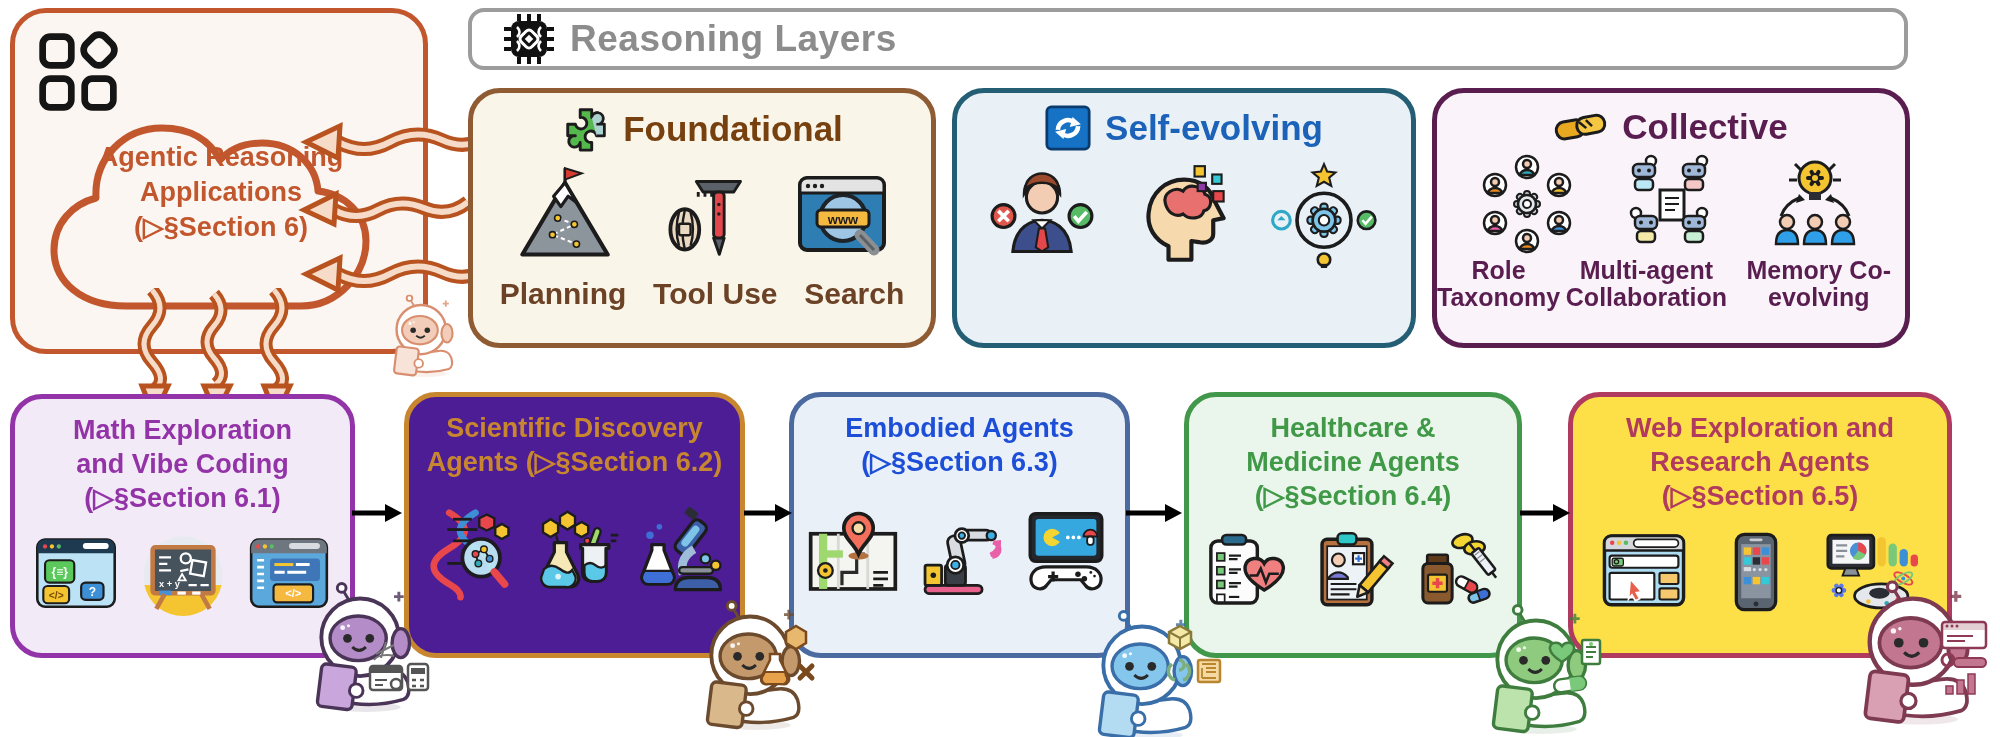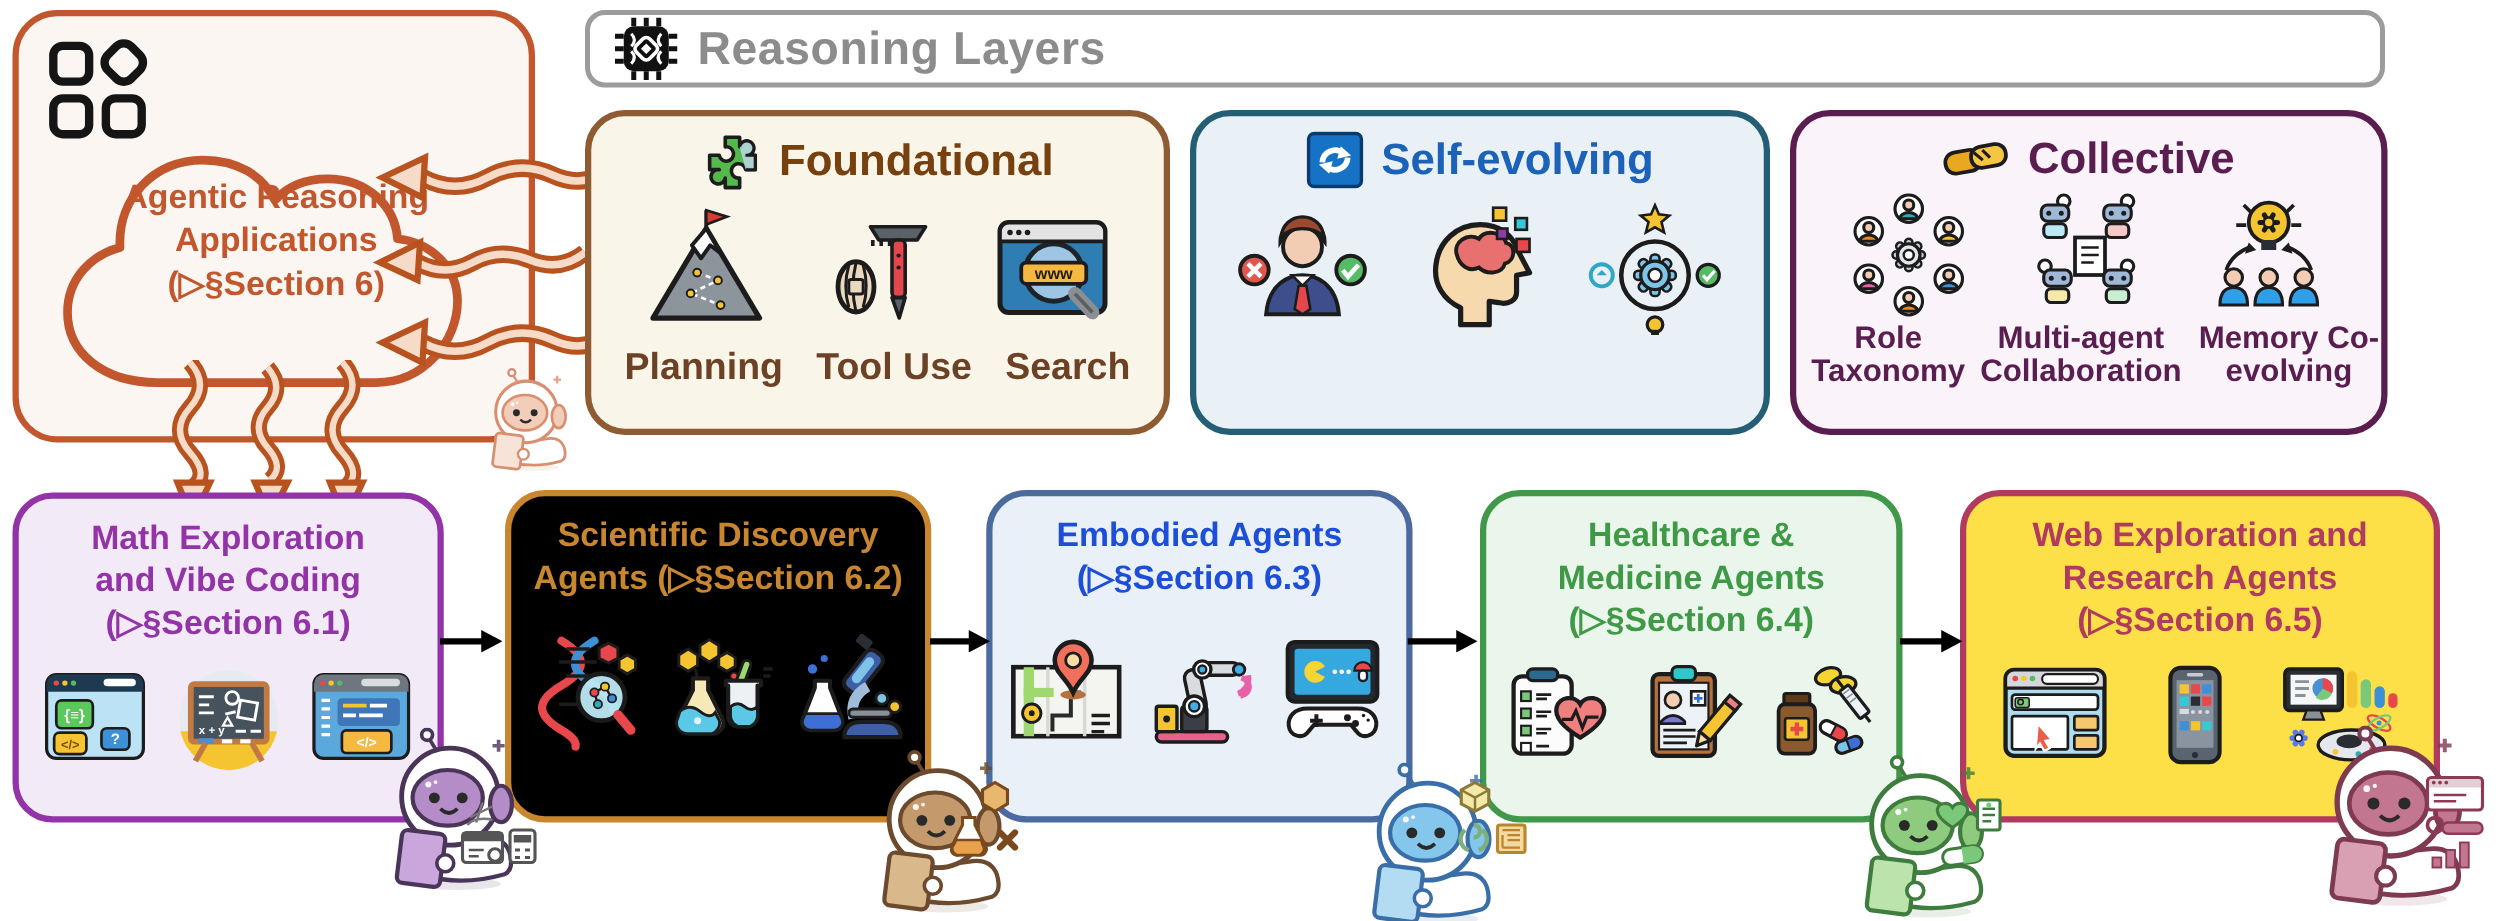--- a/index.html
+++ b/index.html
@@ -12,40 +12,40 @@
   .irow{display:flex;justify-content:space-evenly;align-items:center;}
   .lrow{display:flex;justify-content:space-evenly;font-weight:bold;text-align:center;}
 
   
   #app-box{left:10px;top:8px;width:418px;height:346px;border-color:#C2572E;background:#FBF6F1;border-radius:36px;}
   #cloud-wrap{left:34px;top:78px;width:372px;height:266px;}
   #cloud-text{left:56px;top:140px;width:330px;font-size:27px;line-height:35px;font-weight:bold;color:#C2572E;text-align:center;}
 
   
   #rl-bar{left:468px;top:8px;width:1440px;height:62px;border:4px solid #9C9C9C;border-radius:16px;background:#fff;
-          display:flex;align-items:center;gap:16px;padding-left:20px;box-sizing:border-box;}
+          display:flex;align-items:center;gap:16px;padding-left:32px;box-sizing:border-box;}
   #rl-title{font-size:37px;font-weight:bold;color:#8C8C8C;letter-spacing:.5px;}
 
   
   #found-box{left:468px;top:88px;width:468px;height:260px;border-color:#8F5B33;background:#FAF5E9;}
   #self-box {left:952px;top:88px;width:464px;height:260px;border-color:#235E74;background:#E9F1F7;}
   #coll-box {left:1432px;top:88px;width:478px;height:260px;border-color:#5A1D50;background:#FAF4FA;}
   .layer-title{font-size:35px;}
   #found-box .layer-title{color:#77400F;} #found-box .lrow{color:#6B4226;font-size:30px;}
   #self-box  .layer-title{color:#1B62B8;} #self-box .lrow{color:#2166AE;font-size:31px;}
   #coll-box  .layer-title{color:#5A1D50;} #coll-box .lrow{color:#5A1D50;font-size:25px;line-height:27px;}
   .layer-head{margin-top:12px;}
   .layer-icons{height:122px;margin-top:2px;}
   #coll-box .layer-icons{height:106px;}
-  .coll-label{width:150px;padding-left:12px;} .coll-label.w{width:210px;}
+  .coll-label{width:150px;} .coll-label.w{width:210px;}
 
   
   .app-card{top:392px;height:266px;}
   #math-box  {left:10px;  top:394px;width:345px;height:264px;border-color:#9333A8;background:#F3EAF7;}
-  #sci-box   {left:404px; width:341px;border-color:#C8862F;background:#000000;}
+  #sci-box   {left:404px; width:341px;border-color:#C8862F;background:#4c1d95;}
   #emb-box   {left:789px; width:341px;border-color:#4A6AA0;background:#E9F0F8;}
   #health-box{left:1184px;width:338px;border-color:#42984A;background:#EAF5EB;}
   #web-box   {left:1568px;width:384px;border-color:#B13A5F;background:#fde047;}
   .app-title{font-size:27px;line-height:34px;margin-top:14px;}
   #math-box .app-title{color:#9333A8;}
   #sci-box .app-title{color:#C8862F;}
   #emb-box .app-title{color:#1d4ed8;}
   #health-box .app-title{color:#3F9946;}
   #web-box .app-title{color:#B13A5F;}
   .app-icons{height:118px;align-items:center;}

